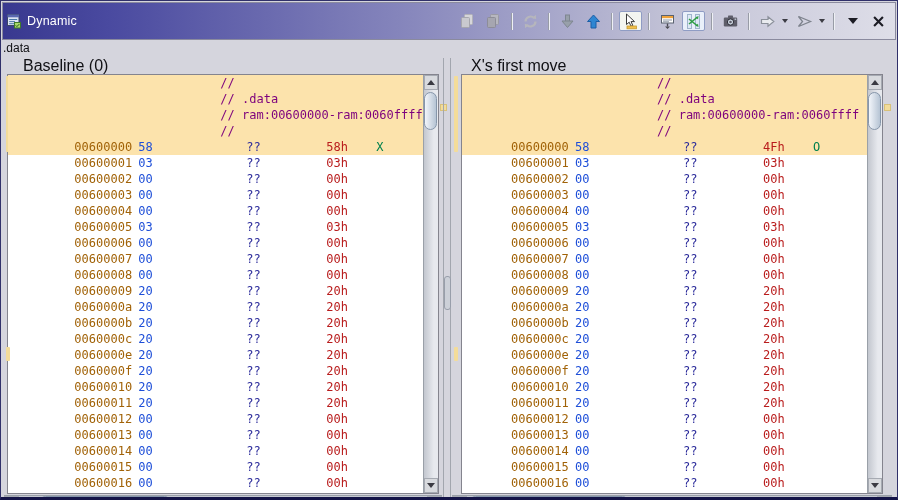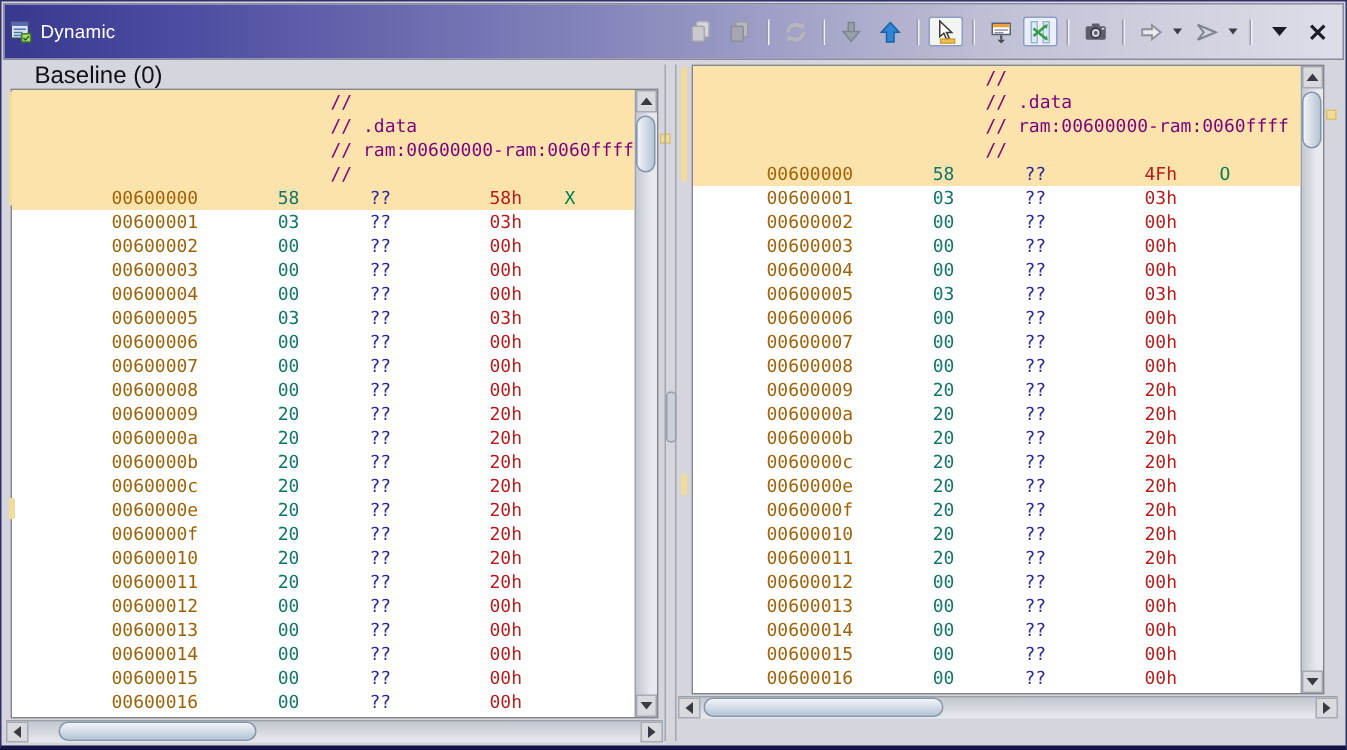--- a/index.html
+++ b/index.html
@@ -48,21 +48,21 @@
   .mbar{ position:absolute; left:2px; width:4px; background:#f3dc9a; border-radius:1px; }
   .lbox{ flex:1; border:1px solid #84848e; background:#ffffff; display:flex; }
   .lcontent{ flex:1; overflow:hidden; position:relative; }
 
   .lrow{ height:16px; position:relative; white-space:nowrap;
          font-family:"DejaVu Sans Mono","Liberation Mono",monospace; font-size:12px; line-height:16px; }
   .lrow.block{ background:#fce3ac; }
   .lrow.cursor{ background:#eeebdc; }
   .lrow span{ display:inline-block; vertical-align:top; }
   .f-addr{ margin-left:var(--ind); width:58px; color:#a16207; }
-  .f-byte{ margin-left:6px; width:108px; color:#0f766e;text-align:center; }
+  .f-byte{ margin-left:6px; width:108px; color:#1d4ed8; }
   .f-op{ width:80px; color:#2a2a9a; }
   .f-val{ width:50px; color:#b91c1c; }
   .f-ch{ color:#00804d; }
   .f-comment{ margin-left:var(--cind); color:#7d007d; }
   .caret-bar{ position:absolute; left:calc(var(--ind) - 4px); top:1px; width:2px; height:14px; background:#e00000; }
   .pL .caret-bar{ background:#f09c9c; }
 
   
   .vscroll{ width:15px; border-left:1px solid #9aa0a8; background:linear-gradient(to right,#c3c7cf 0%,#e7e9ee 70%);
             display:flex; flex-direction:column; }
@@ -212,20 +212,21 @@
           <div class="chev"></div>
         </div>
       <div class="tb">
         <svg width="15" height="15" viewBox="0 0 17 17">
             <path d="M3.5 3.5 L13.5 13.5 M13.5 3.5 L3.5 13.5" stroke="#1c1c24" stroke-width="2.4"></path>
           </svg>
       </div>
     </div>
   </div>
 
+  <div class="tabrow">.data</div>
 
   <div class="main">
 
     <div class="panel pL">
       <div class="phead">
         <span>Baseline (0)</span>
       </div>
       <div class="lwrap">
         <div class="mmargin" id="mm-0">
             <div class="mbar" style="top: 2px; height: 76px;"></div>
@@ -287,20 +288,23 @@
             <div class="tri-right"></div>
           </div>
       </div>
     </div>
 
     <div class="splitter">
         <div class="split-handle"></div>
       </div>
 
     <div class="panel pR">
+      <div class="phead">
+        <span>X's first move</span>
+      </div>
       <div class="lwrap">
         <div class="mmargin" id="mm-1">
             <div class="mbar" style="top: 2px; height: 76px;"></div>
             <div class="mbar" style="top: 273px; height: 14px;"></div>
           </div>
         <div class="lbox">
           <div class="lcontent" id="listing-1">
               <div class="lrow block"><span class="f-comment">//</span></div>
               <div class="lrow block"><span class="f-comment">// .data</span></div>
               <div class="lrow block"><span class="f-comment">// ram:00600000-ram:0060ffff</span></div>

